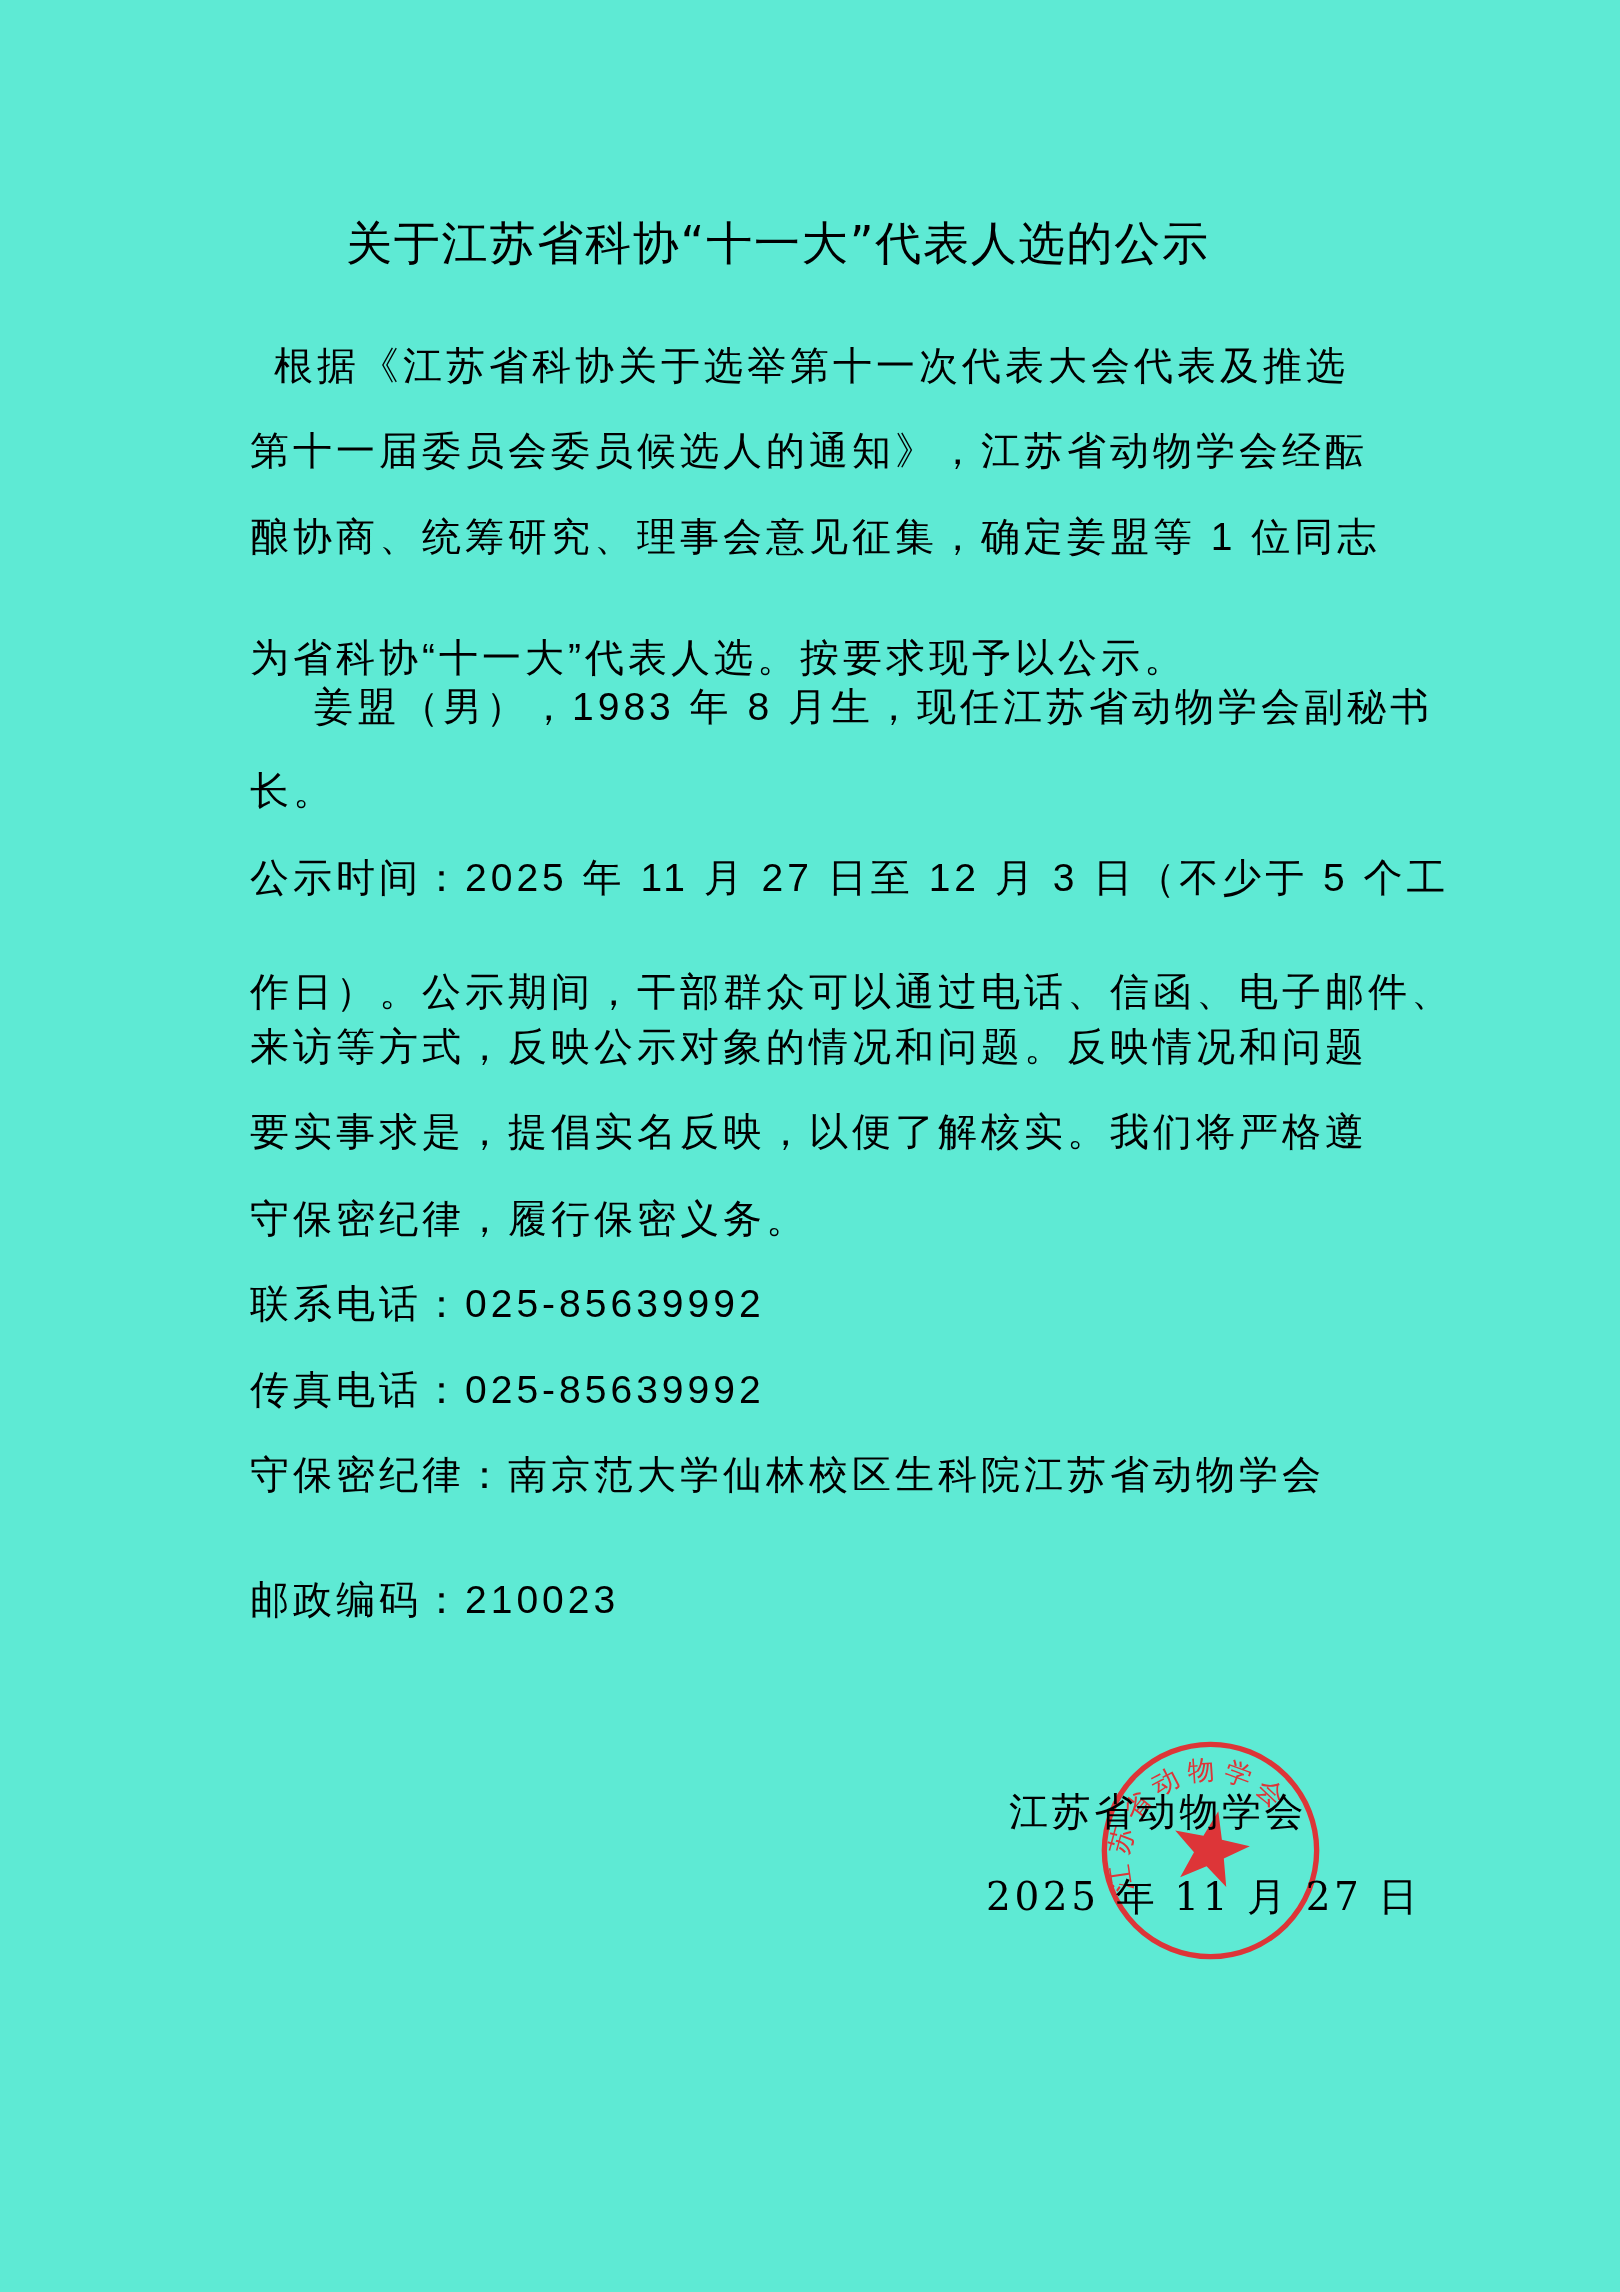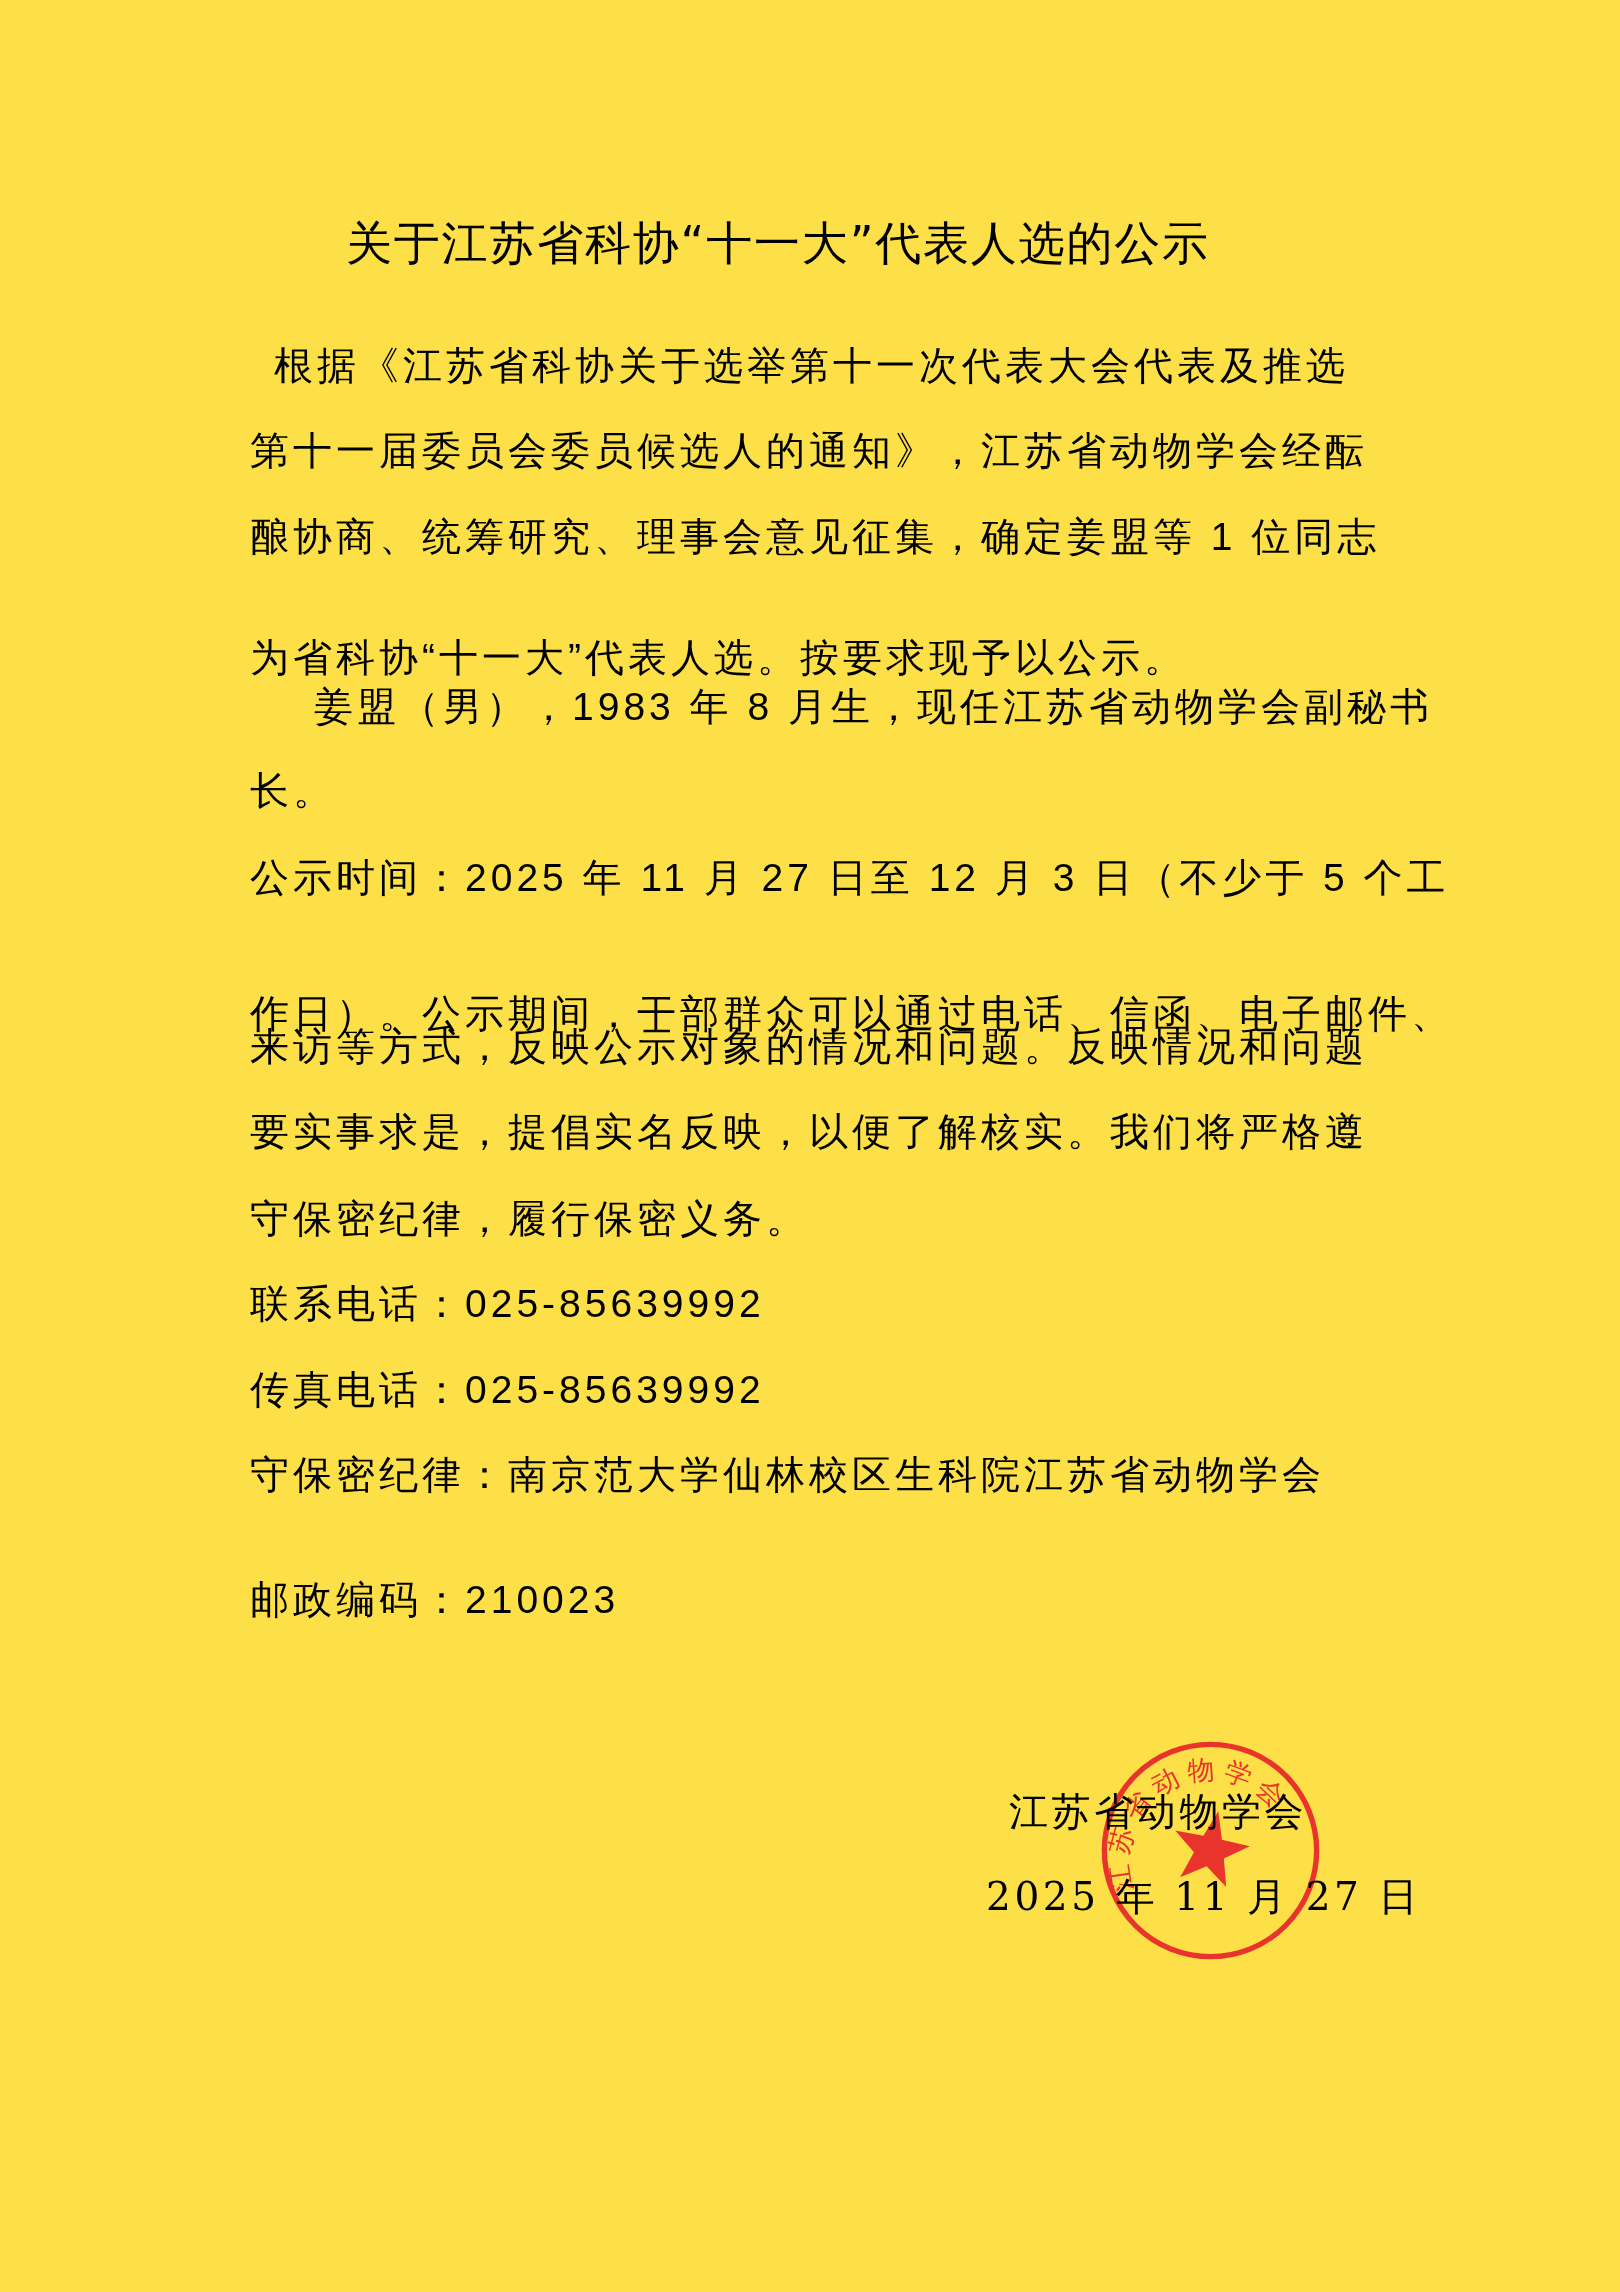--- a/index.html
+++ b/index.html
@@ -1,17 +1,17 @@
 <!DOCTYPE html>
 <html style="font-size:14.3px"><head>
 <meta charset="utf-8">
 <style>
   html, body { margin: 0; padding: 0; background: #ffffff; }
   body { width: 1621px; height: 2293px; position: relative; overflow: hidden; }
-  .page { position: absolute; left: 0; top: 0; width: 1621px; height: 2293px; background: #fde047; }
+  .page { position: absolute; left: 0; top: 0; width: 1621px; height: 2293px; background: #5eead4; }
   .title {
     position: absolute; left: 346px; top: 212px; width: 945px; height: 62px;
     font-family: "DejaVu Sans", "Liberation Sans", sans-serif;
     font-size: 46px; line-height: 62px; color: #000; white-space: nowrap;
     letter-spacing: 1.8px;
   }
   .line {
     position: absolute; left: 250px; width: 1141px; height: 53px;
     font-family: Liberation Sans, sans-serif;
     font-size: 39px; line-height: 53px; color: #000; white-space: nowrap;
@@ -39,21 +39,21 @@
     <div class="line" style="top:595px;margin-top:36px;">为省科协“十一大”代表人选。按要求现予以公示。</div>
   </div>
 
   <div>
     <div class="line" style="top:680px; left:314px;">姜盟（男），1983 年 8 月生，现任江苏省动物学会副秘书</div>
     <div class="line" style="top:764px;">长。</div>
   </div>
 
   <div>
     <div class="line" style="top:851px;">公示时间：2025 年 11 月 27 日至 12 月 3 日（不少于 5 个工</div>
-    <div class="line" style="top:987px;">作日）。公示期间，干部群众可以通过电话、信函、电子邮件、</div>
+    <div class="line" style="top:965px;">作日）。公示期间，干部群众可以通过电话、信函、电子邮件、</div>
     <div class="line" style="top:1020px;">来访等方式，反映公示对象的情况和问题。反映情况和问题</div>
     <div class="line" style="top:1105px;">要实事求是，提倡实名反映，以便了解核实。我们将严格遵</div>
     <div class="line" style="top:1192px;">守保密纪律，履行保密义务。</div>
   </div>
 
   <div>
     <div class="line" style="top:1277px;">联系电话：025-85639992</div>
     <div class="line" style="top:1363px;">传真电话：025-85639992</div>
     <div class="line" style="top:1448px;">守保密纪律：南京范大学仙林校区生科院江苏省动物学会</div>
     <div class="line" style="top:1533px;margin-top:40px;">邮政编码：210023</div>

